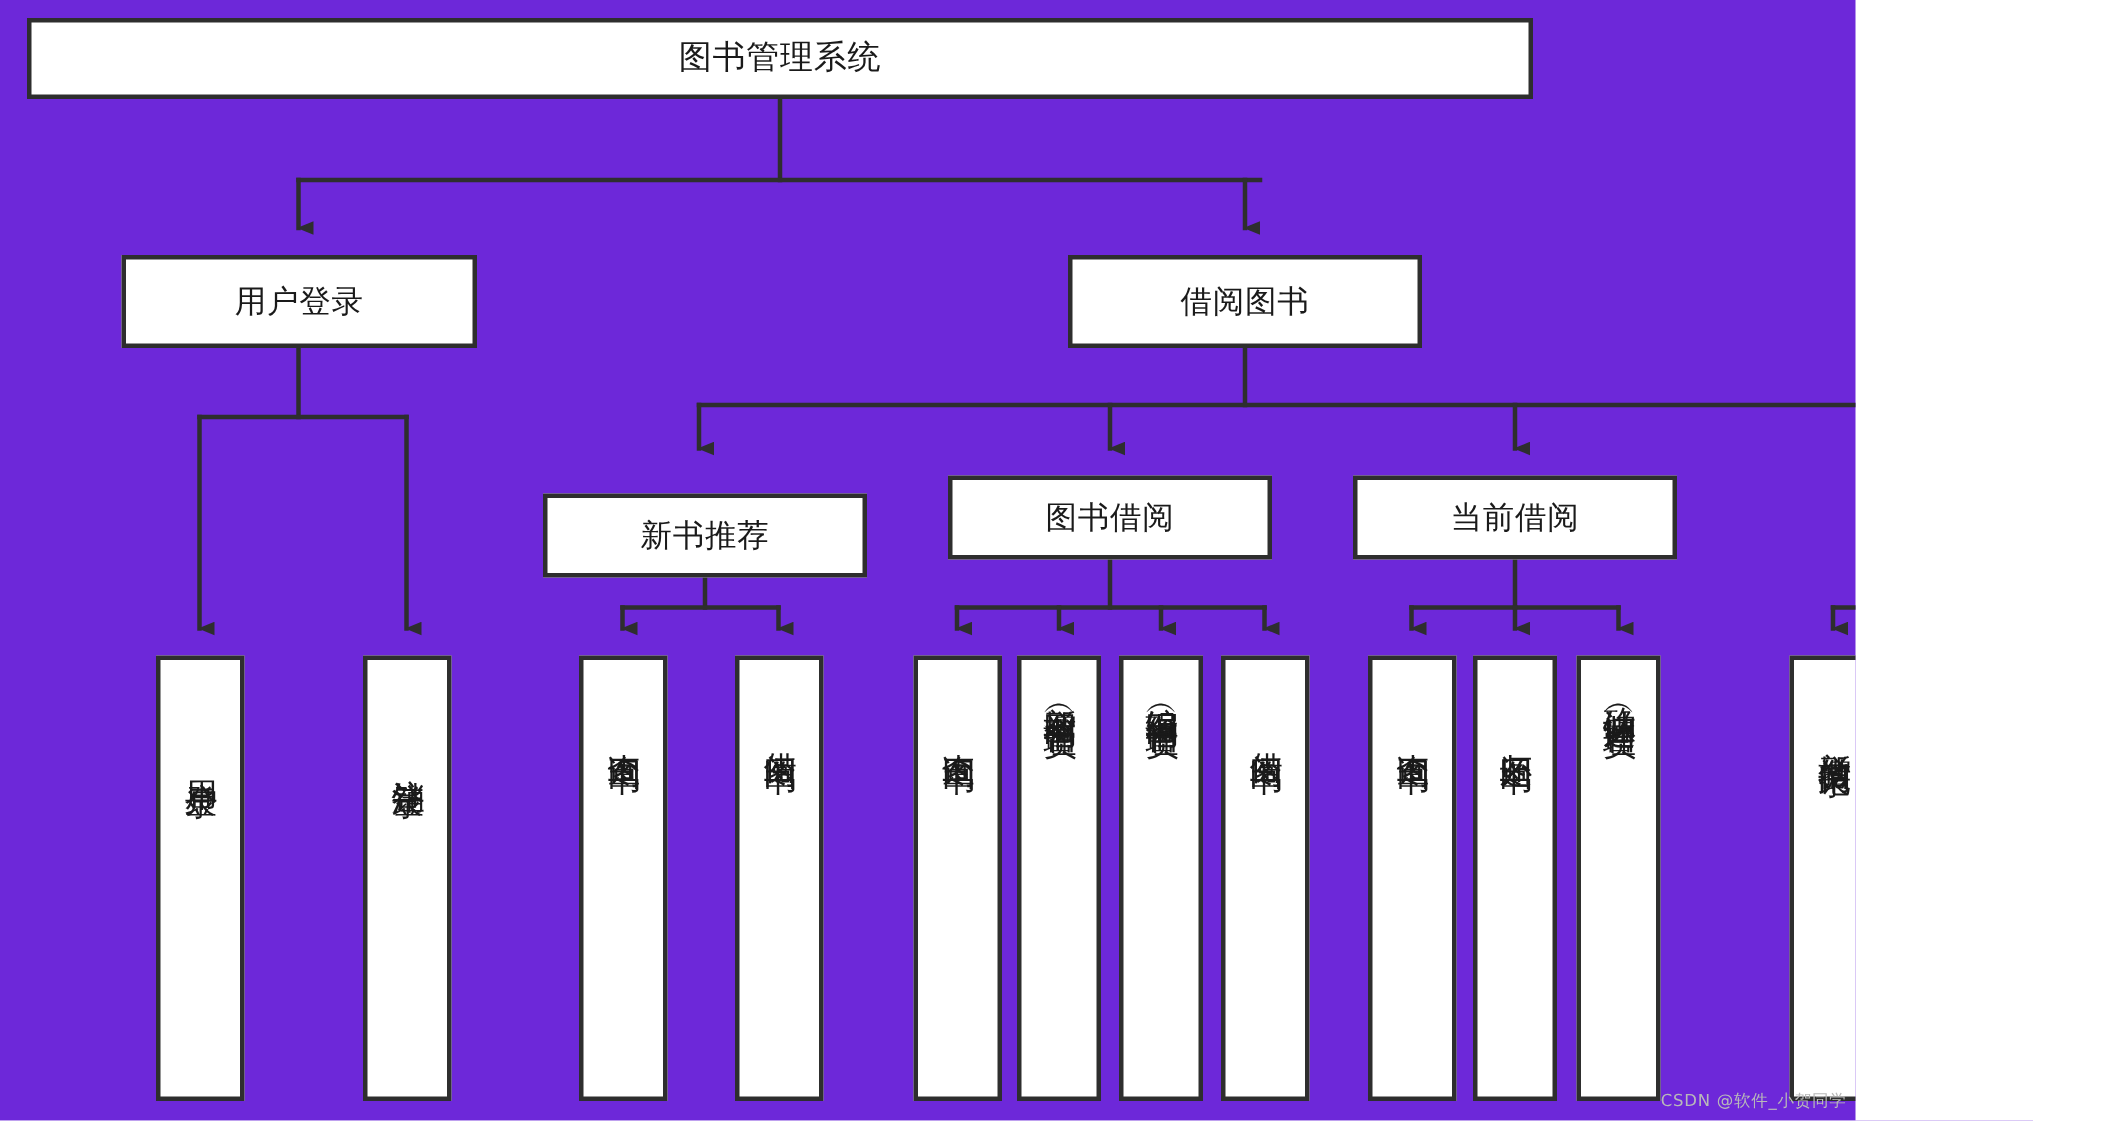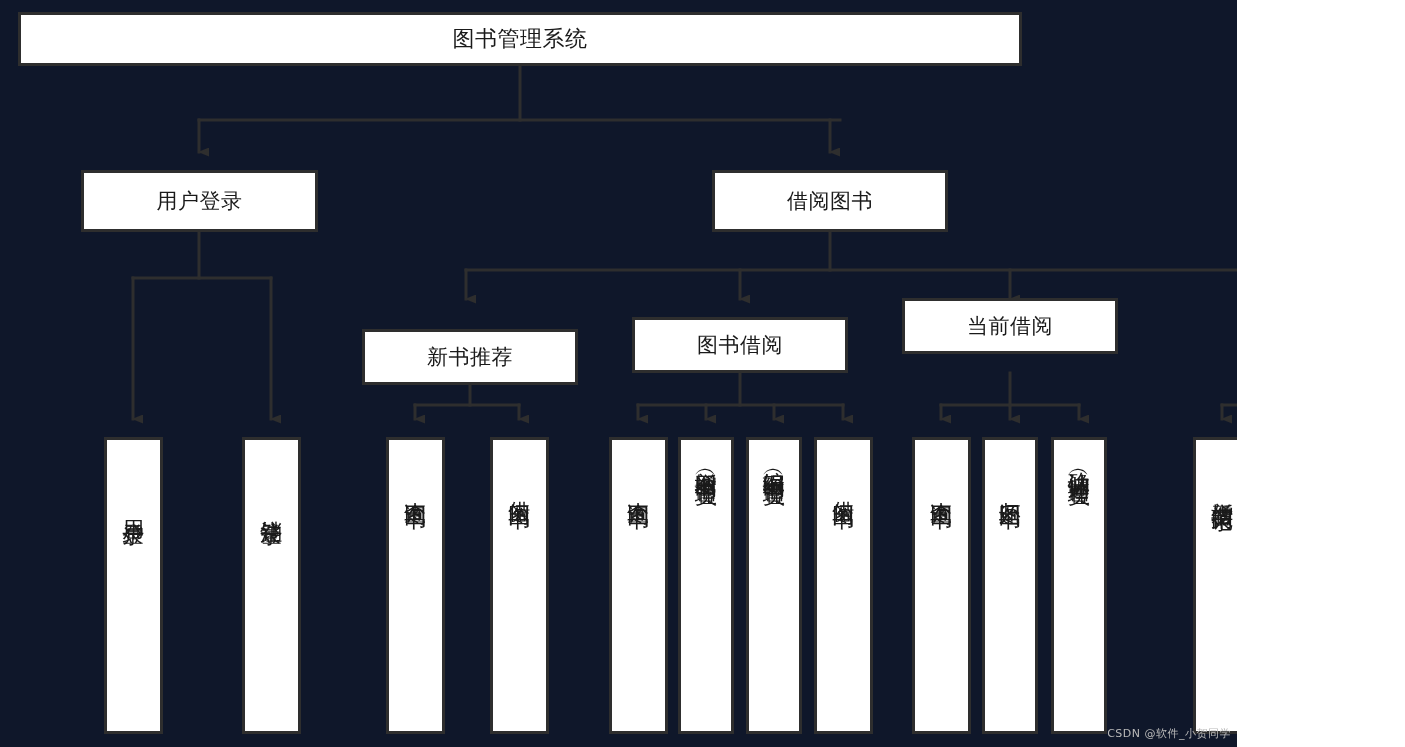--- a/index.html
+++ b/index.html
@@ -7,21 +7,21 @@
     padding: 0;
     background: #ffffff;
   }
   body {
     font-family: "DejaVu Sans", "Liberation Sans", sans-serif;
   }
   #canvas {
     position: relative;
     width: 1237px;
     height: 747px;
-    background: #0f172a;
+    background: #6d28d9;
     overflow: hidden;
   }
   svg.connectors {
     position: absolute;
     left: 0;
     top: 0;
     width: 1405px;
     height: 747px;
     pointer-events: none;
   }
@@ -134,21 +134,21 @@
   <div class="node" style="left:712px; top:170px; width:236px; height:62px;">
     <span class="label">借阅图书</span>
   </div>
 
   <div class="node" style="left:362px; top:329px; width:216px; height:56px;font-family:Liberation Serif, serif;">
     <span class="label">新书推荐</span>
   </div>
   <div class="node" style="left:632px; top:317px; width:216px; height:56px;">
     <span class="label">图书借阅</span>
   </div>
-  <div class="node" style="left:902px; top:298px; width:216px; height:56px;">
+  <div class="node" style="left:902px; top:317px; width:216px; height:56px;">
     <span class="label">当前借阅</span>
   </div>
 
   <div class="node leaf pad-top" style="left:104px; top:437px; width:59px; height:297px;">
     <span class="label">用户登录</span>
   </div>
   <div class="node leaf pad-top" style="left:242px; top:437px; width:59px; height:297px;">
     <span class="label">注销登录</span>
   </div>
 

